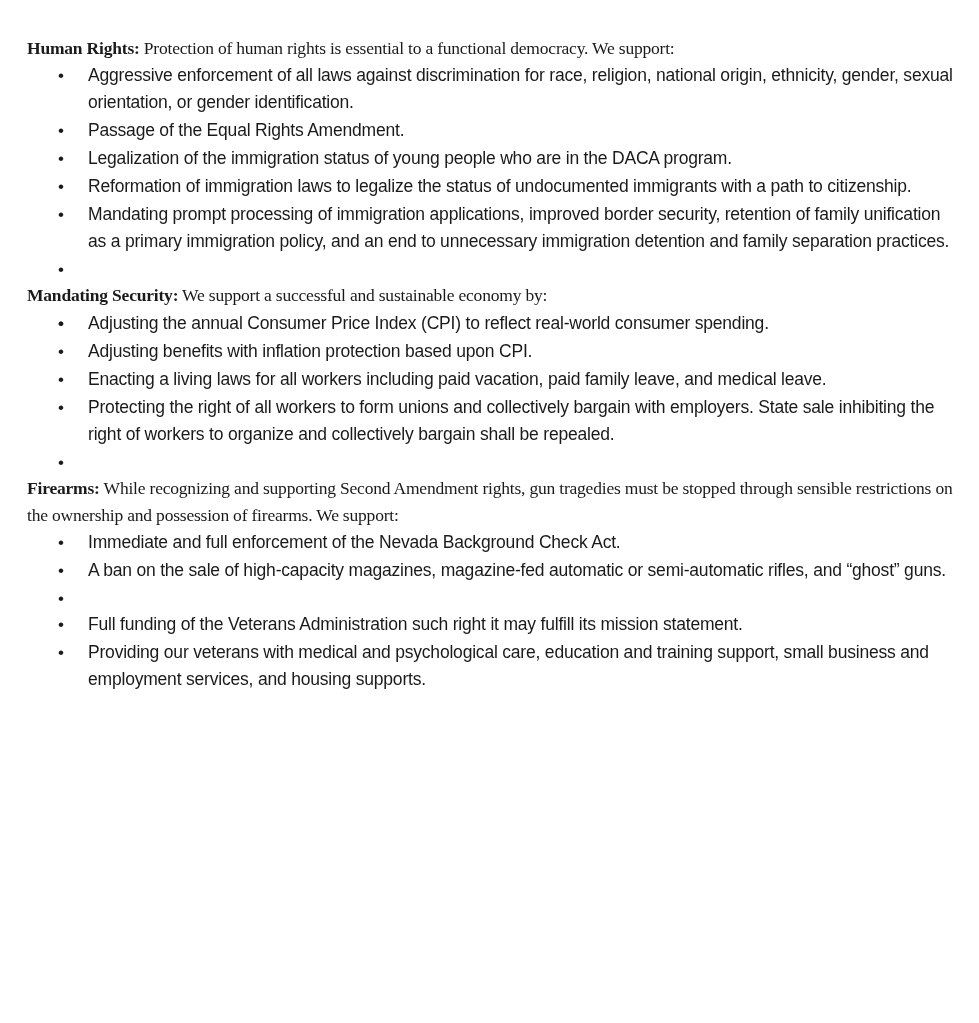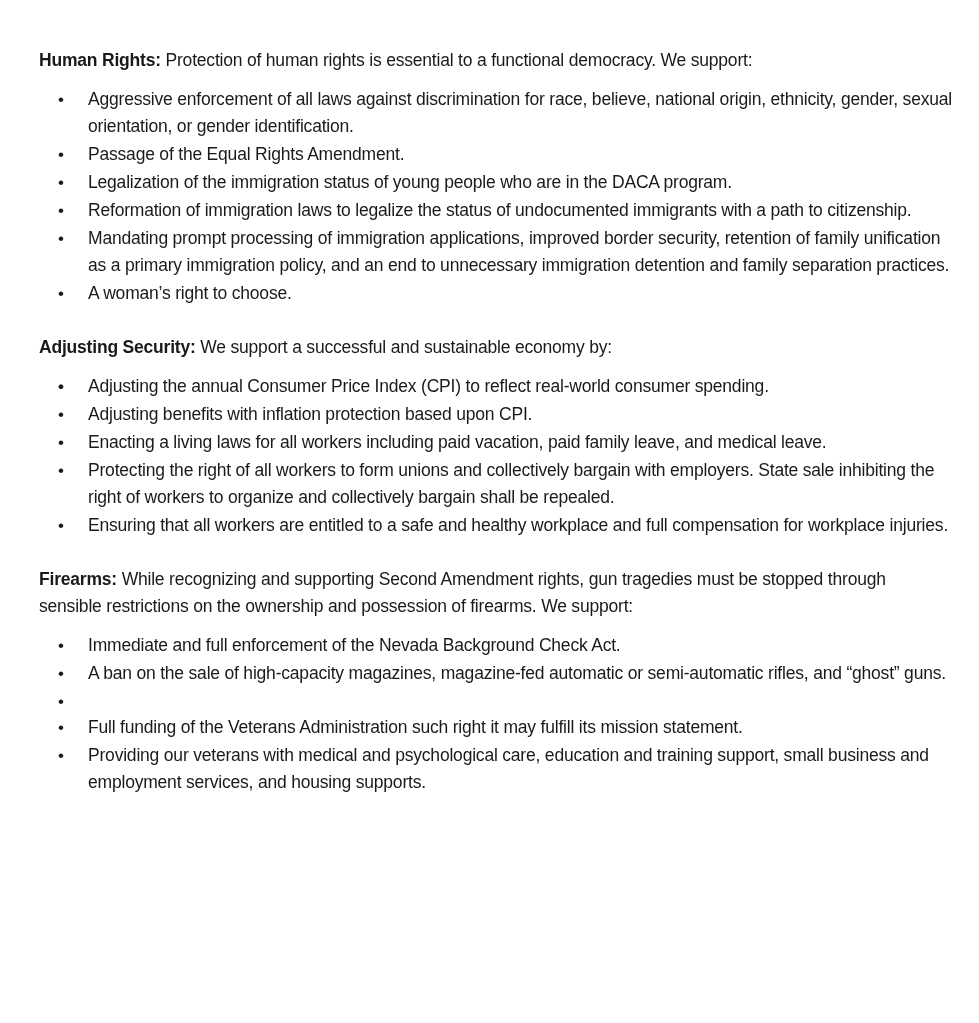--- a/index.html
+++ b/index.html
@@ -20,21 +20,22 @@
     .doc {
       position: absolute;
       left: 27px;
       top: 35px;
       width: 930px;
     }
     .section {
       margin: 0 0 27px 0;
     }
     .intro {
-      margin: 12px;
+      margin: 0;
+      font-family: Liberation Serif, serif;
     }
     .heading {
       font-weight: bold;
     }
     ul.bullets {
       list-style: none;
       margin: 0;
       padding: 0;
     }
     ul.bullets li {
@@ -50,38 +51,38 @@
     }
   </style>
 </head>
 <body>
 
 <div class="doc">
 
   <div class="section">
     <p class="intro"><span class="heading">Human Rights:</span><span> Protection of human rights is essential to a functional democracy.  We support:</span></p>
     <ul class="bullets">
-      <li><span class="bullet">•</span><span>Aggressive enforcement of all laws against discrimination for race, believe, national origin, ethnicity, gender, sexual orientation, or gender identification.</span></li>
+      <li><span class="bullet">•</span><span>Aggressive enforcement of all laws against discrimination for race, religion, national origin, ethnicity, gender, sexual orientation, or gender identification.</span></li>
       <li><span class="bullet">•</span><span>Passage of the Equal Rights Amendment.</span></li>
       <li><span class="bullet">•</span><span>Legalization of the immigration status of young people who are in the DACA program.</span></li>
       <li><span class="bullet">•</span><span>Reformation of immigration laws to legalize the status of undocumented immigrants with a path to citizenship.</span></li>
       <li><span class="bullet">•</span><span>Mandating prompt processing of immigration applications, improved border security, retention of family unification as a primary immigration policy, and an end to unnecessary immigration detention and family separation practices.</span></li>
-      <li><span class="bullet">•</span><span>A woman’s right to choose.</span></li>
+      <li><span class="bullet">•</span></li>
     </ul>
   </div>
 
   <div class="section">
-    <p class="intro"><span class="heading">Adjusting Security:</span><span> We support a successful and sustainable economy by:</span></p>
+    <p class="intro"><span class="heading">Mandating Security:</span><span> We support a successful and sustainable economy by:</span></p>
     <ul class="bullets">
       <li><span class="bullet">•</span></li>
       <li><span class="bullet">•</span><span>Adjusting the annual Consumer Price Index (CPI) to reflect real-world consumer spending.</span></li>
       <li><span class="bullet">•</span><span>Adjusting benefits with inflation protection based upon CPI.</span></li>
       <li><span class="bullet">•</span><span>Enacting a living laws for all workers including paid vacation, paid family leave, and medical leave.</span></li>
       <li><span class="bullet">•</span><span>Protecting the right of all workers to form unions and collectively bargain with employers. State sale inhibiting the right of workers to organize and collectively bargain shall be repealed.</span></li>
-      <li><span class="bullet">•</span><span>Ensuring that all workers are entitled to a safe and healthy workplace and full compensation for workplace injuries.</span></li>
+      <li><span class="bullet">•</span></li>
     </ul>
   </div>
 
   <div class="section">
     <p class="intro"><span class="heading">Firearms:</span><span> While recognizing and supporting Second Amendment rights, gun tragedies must be stopped through sensible restrictions on the ownership and possession of firearms.  We support:</span></p>
     <ul class="bullets">
       <li><span class="bullet">•</span><span>Immediate and full enforcement of the Nevada Background Check Act.</span></li>
       <li><span class="bullet">•</span><span>A ban on the sale of high-capacity magazines, magazine-fed automatic or semi-automatic rifles, and “ghost” guns.</span></li>
       <li><span class="bullet">•</span></li>
     </ul>

